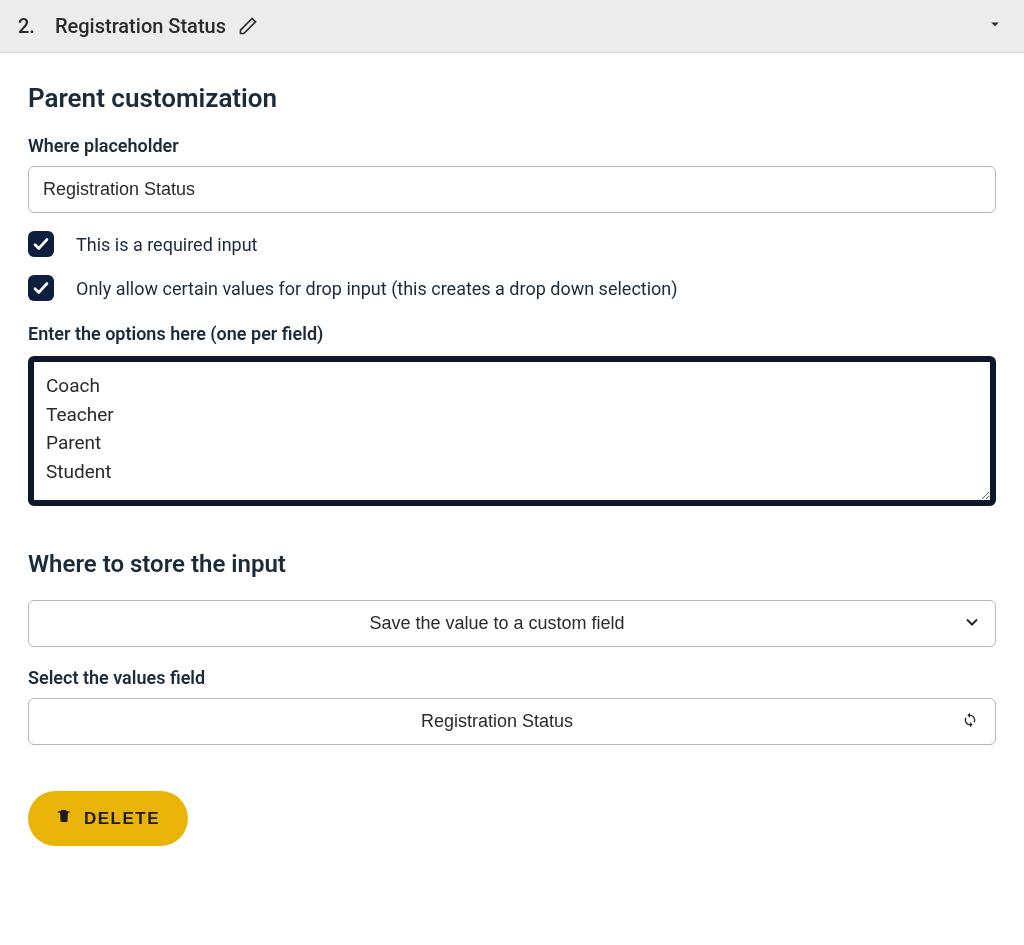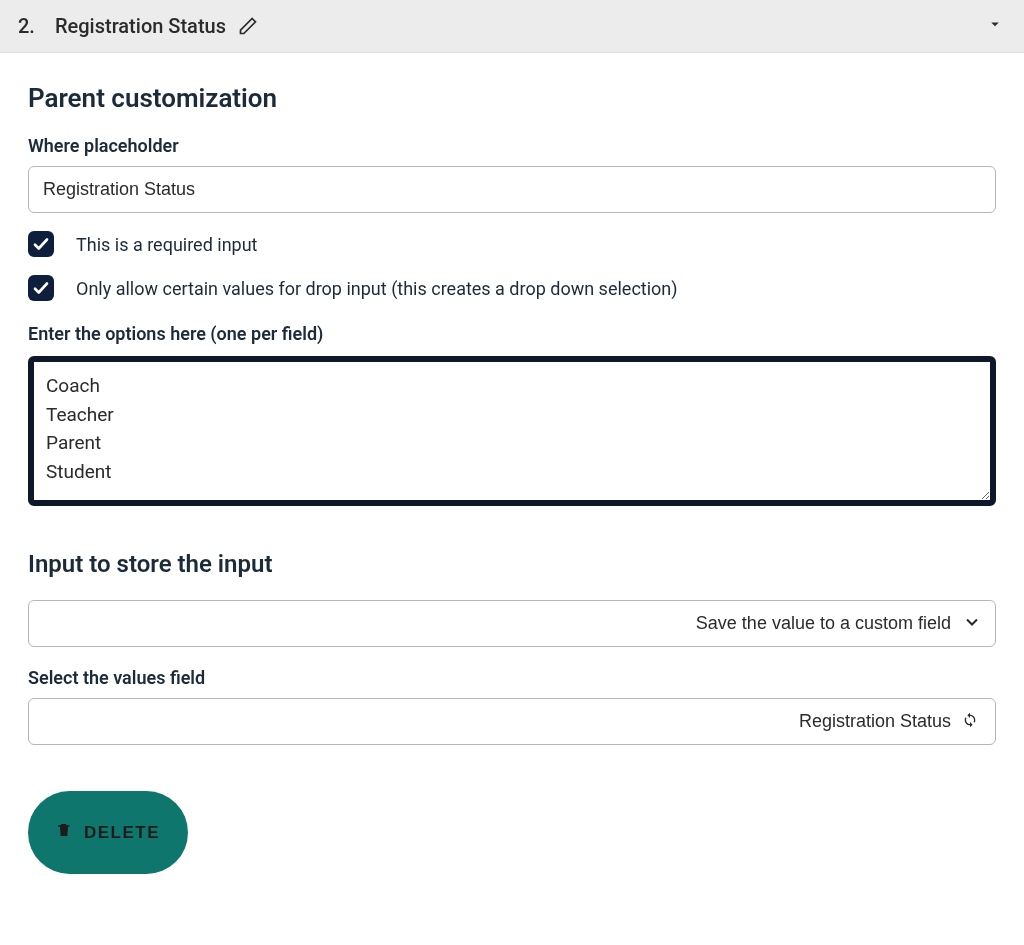--- a/index.html
+++ b/index.html
@@ -119,21 +119,21 @@
     border: 1px solid #b7b7b7;
     border-radius: 6px;
     padding: 12px 44px 12px 14px;
     font-size: 18px;
     color: #2b2b2b;
     background: #fff;
     appearance: none;
     -webkit-appearance: none;
     outline: none;
     cursor: pointer;
-    text-align: right;
+    text-align: center;
   }
   .select-arrow {
     position: absolute;
     right: 14px;
     top: 50%;
     transform: translateY(-50%);
     pointer-events: none;
     color: #2b2b2b;
   }
   .sync-icon {
@@ -141,24 +141,24 @@
     right: 18px;
     top: 50%;
     transform: translateY(-50%);
     pointer-events: none;
     color: #2b2b2b;
   }
   .field-group { margin-bottom: 10px; }
   .field-group + .field-group { margin-top: 20px; }
   .delete-btn {
     margin-top: 36px;
-    background: #0f766e;
+    background: #eab308;
     border: none;
     border-radius: 999px;
-    padding: 30px 28px;
+    padding: 16px 28px;
     display: inline-flex;
     align-items: center;
     gap: 12px;
     font-size: 17px;
     font-weight: 700;
     letter-spacing: 1.5px;
     color: #1c1c1c;
     cursor: pointer;
   }
   .delete-btn svg { width: 16px; height: 18px; }
@@ -209,21 +209,21 @@
     <span class="checkbox-label">Only allow certain values for drop input (this creates a drop down selection)</span>
   </div>
 
   <div class="options-label">Enter the options here (one per field)</div>
   <textarea class="textarea" style="">Coach
 Teacher
 Parent
 Student</textarea>
 
   
-  <div class="section-title-sm">Input to store the input</div>
+  <div class="section-title-sm">Where to store the input</div>
 
   <div class="field-group">
     <div class="select-wrap">
       <button class="select">Save the value to a custom field</button>
       <span class="select-arrow">
         <svg viewBox="0 0 24 24" width="20" height="20" fill="none" stroke="currentColor" stroke-width="2.5">
           <polyline points="6 9 12 15 18 9"></polyline>
         </svg>
       </span>
     </div>

